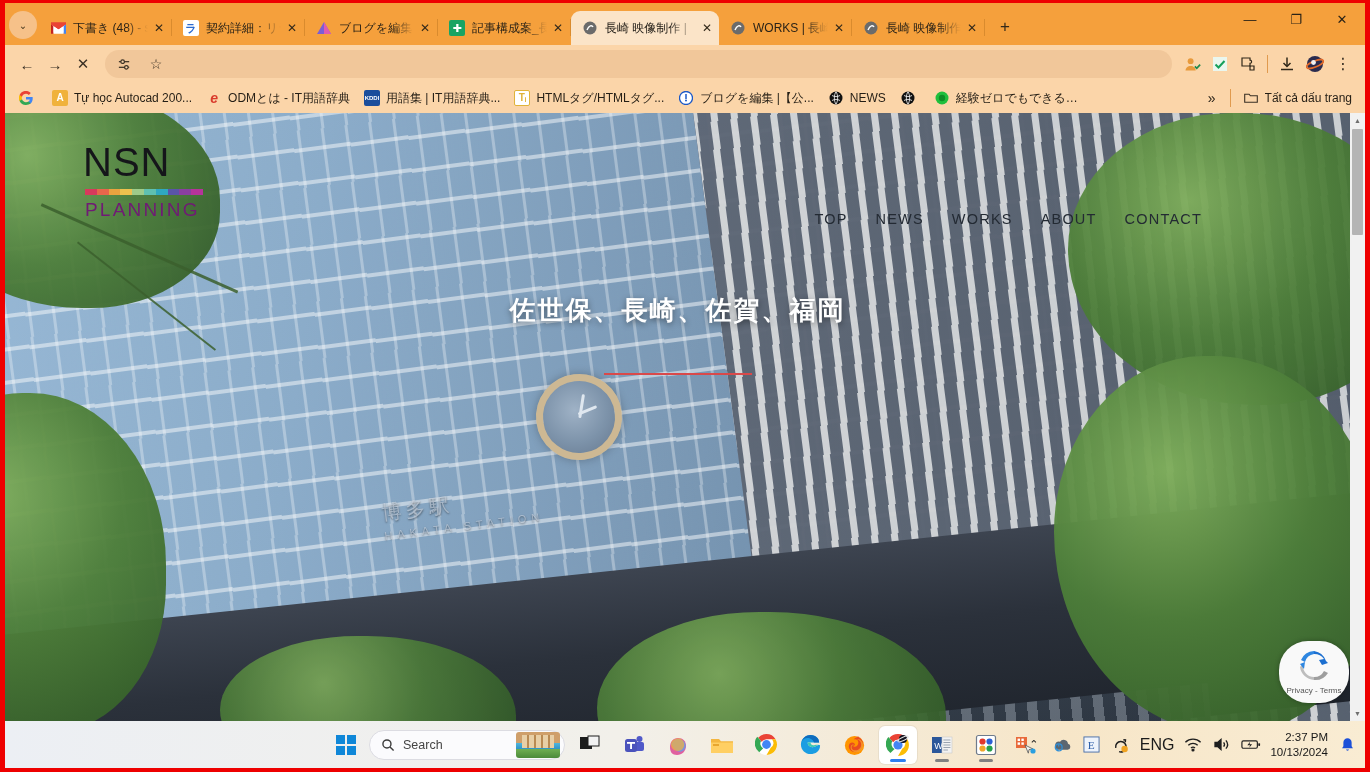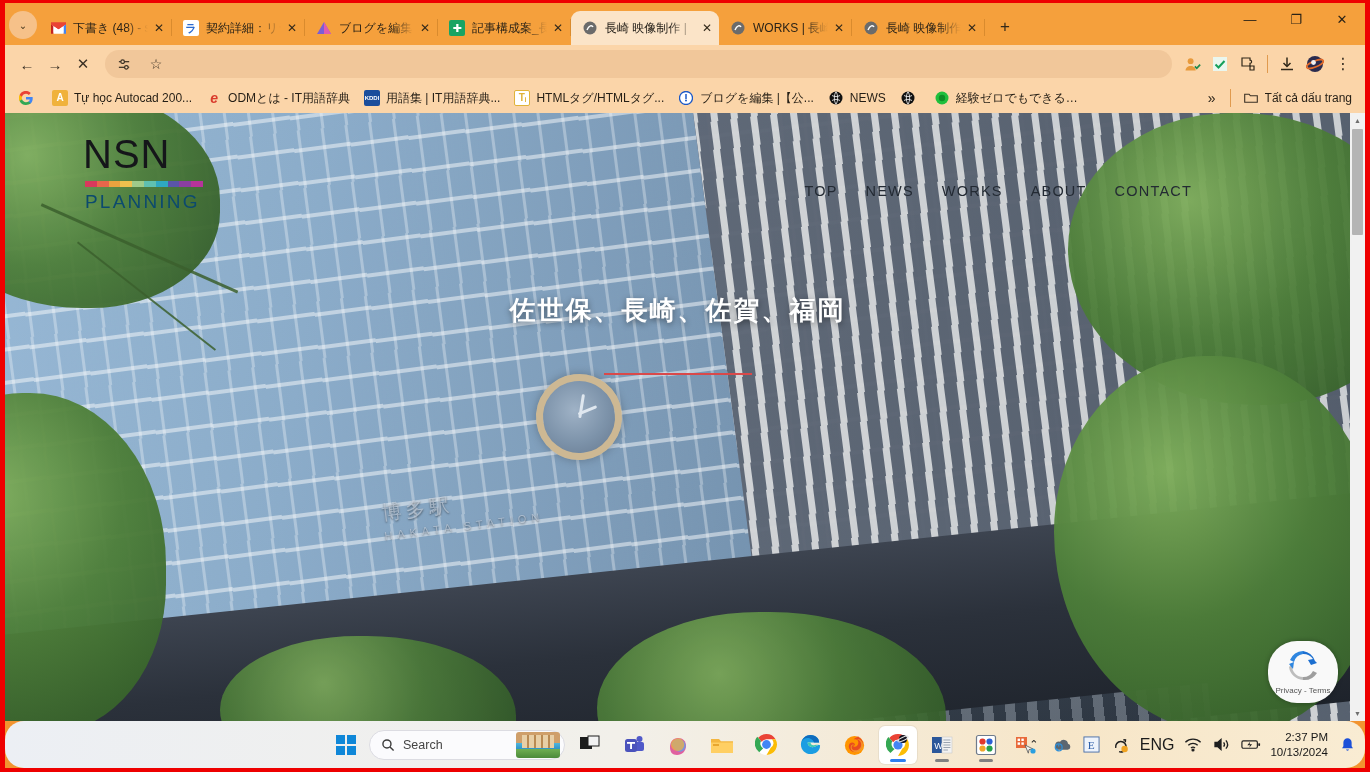--- a/index.html
+++ b/index.html
@@ -221,63 +221,63 @@
   .tree.t5 { left: 44%;  bottom: -16%; width: 26%; height: 34%; opacity: .9; }
   .tree.t6 { left: 16%;  bottom: -12%; width: 22%; height: 26%; opacity: .88; }
   .branch {
     position: absolute; background: #3b5f2d; opacity: .85;
   }
   .branch.b1 { left: 2%; top: 22%; width: 16%; height: 3px; transform: rotate(24deg); }
   .branch.b2 { left: 4%; top: 30%; width: 13%; height: 2px; transform: rotate(38deg); }
 
   
   .site-header {
-    position: absolute; top: 0; left: 0; right: 0; height: 150px;
+    position: absolute; top: 8px; left: 0; right: 0; height: 150px;
     display: flex; align-items: flex-start; justify-content: space-between;
-    padding: 22px 48px 0 78px; z-index: 5;
+    padding: 22px 38px 0 78px; z-index: 5;
   }
   .logo { width: 122px; }
   .logo .logo-word {
     font-size: 40px; font-weight: 400; letter-spacing: 1px; line-height: .95;
     color: #15161a; font-family: "Liberation Sans", sans-serif;
   }
   .logo .logo-bar {
     height: 6px; width: 118px; margin: 8px 0 5px 2px; display: flex;
   }
   .logo .logo-bar span { flex: 1 1 0; }
   .logo .logo-sub {
-    font-size: 19px; letter-spacing: 2.2px; color: #0c4a6e; line-height: 1;
+    font-size: 19px; letter-spacing: 2.2px; color: #701a75; line-height: 1;
     padding-left: 2px;
   }
   .site-nav {
     display: flex; gap: 28px; padding-top: 48px; padding-right: 110px;
     font-size: 14.5px; letter-spacing: 1.2px; color: #232a33;
   }
-  .site-nav a { color: #232a33; text-decoration: none; white-space: nowrap; }
+  .site-nav a { color: #232a33; text-decoration: none; white-space: nowrap; margin-top: 20px; }
 
   
   .hero {
     position: absolute; left: 0; right: 0; top: 180px; z-index: 5;
     text-align: center; color: #ffffff;
   }
   .hero .hero-title {
     font-size: 26px; font-weight: bold; letter-spacing: 2px;
     text-shadow: 0 2px 6px rgba(0,0,0,.45);
   }
   .hero .hero-rule {
     width: 148px; height: 2px; background: #d9494a; margin: 45px auto 0;
   }
   .hero .hero-sub {
     margin-top: 20px; font-size: 16px; letter-spacing: 2px;
     text-shadow: 0 2px 6px rgba(0,0,0,.45);
   }
 
   
   .recaptcha {
-    position: absolute; right: 12px; bottom: 18px; z-index: 6;
+    position: absolute; right: 1px; bottom: 18px; z-index: 6;
     width: 70px; height: 62px; background: #f9f9f9;
     box-shadow: 0 0 5px rgba(0,0,0,.3);
     display: flex; flex-direction: column; align-items: center;
     justify-content: center; gap: 3px; border-radius: 29px;
   }
   .recaptcha .rc-label { font-size: 8px; color: #555; white-space: nowrap; }
 
   
   .scrollbar {
     position: absolute; top: 0; right: 0; bottom: 0; width: 15px;
@@ -290,21 +290,21 @@
   .sb-arrow.bottom { position: absolute; bottom: 0; left: 0; right: 0; }
   .sb-thumb {
     position: absolute; top: 16px; left: 2px; width: 11px; height: 106px;
     background: #b4b4b4; border-radius: 1px;
   }
 
   
   .taskbar {
     position: absolute; left: 0; right: 0; bottom: 0; height: 47px;
     background: linear-gradient(90deg,#eceff4 0%, #f2f0ea 45%, #f7e6c8 78%, #f9ecd3 100%);
-    display: flex; align-items: center; z-index: 30; border-radius: 19px;
+    display: flex; align-items: center; z-index: 30;
   }
   .tb-center {
     position: absolute; left: 50%; transform: translateX(-50%);
     display: flex; align-items: center; gap: 6px;
   }
   .start-btn { width: 34px; height: 34px; display:flex; align-items:center; justify-content:center; }
   .win-logo { display: grid; grid-template-columns: 9px 9px; grid-template-rows: 9px 9px; gap: 2px; }
   .win-logo i { background: #0f87d8; display: block; }
   .search-pill {
     width: 196px; height: 30px; border-radius: 15px;

